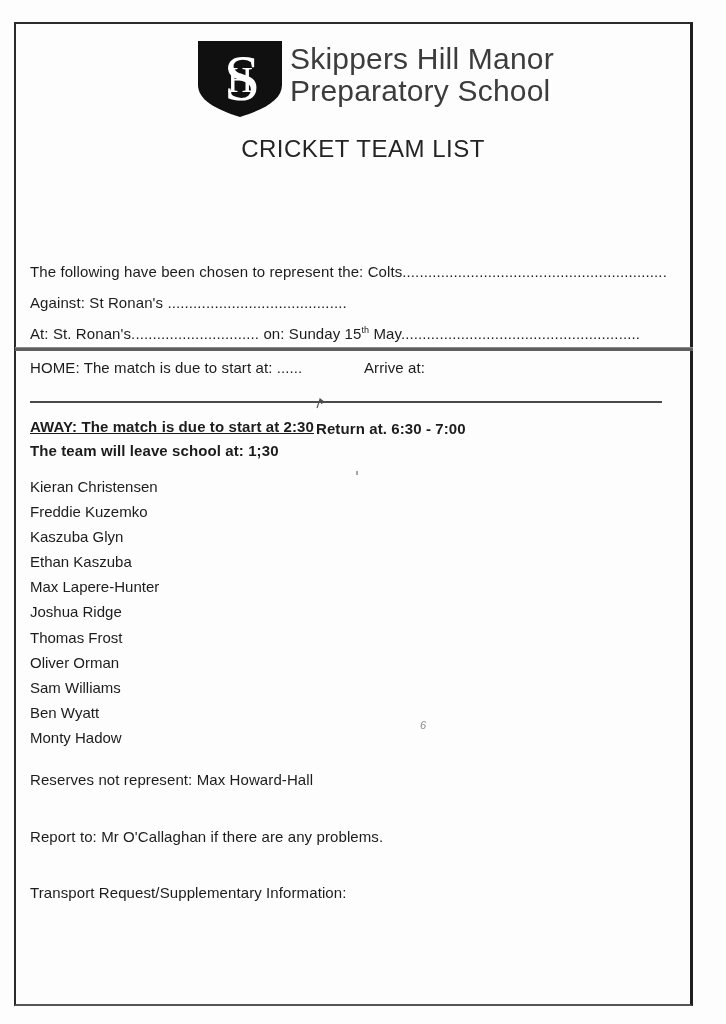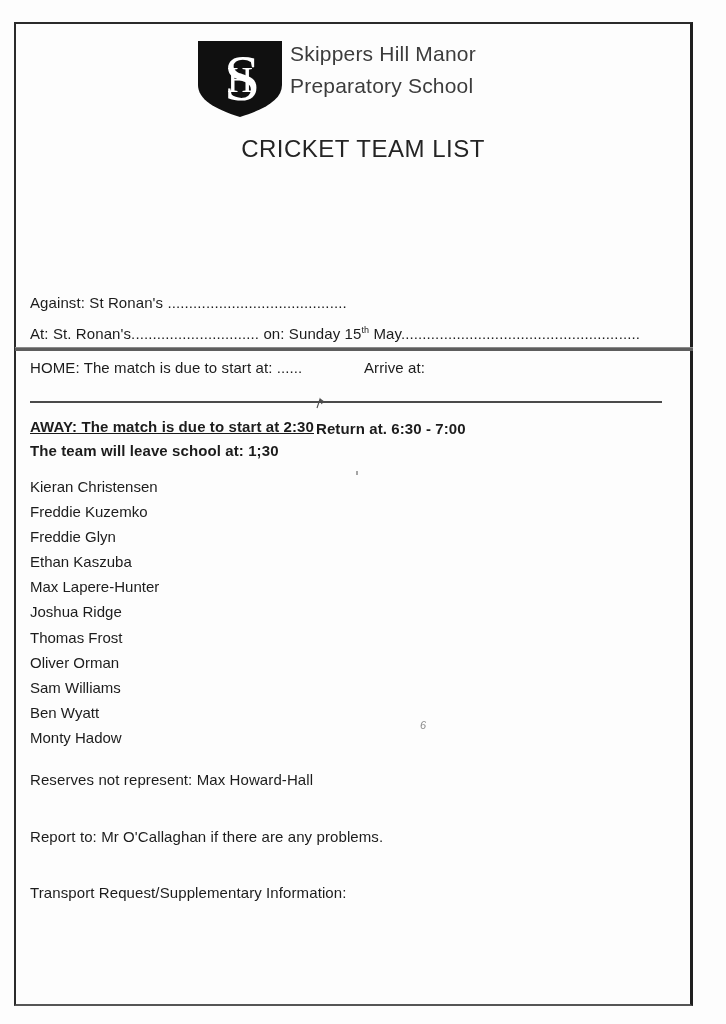--- a/index.html
+++ b/index.html
@@ -29,21 +29,21 @@
     box-sizing: border-box;
   }
   .logo {
     position: absolute;
     left: 197px;
     top: 40px;
   }
   .school-name {
     position: absolute;
     left: 290px;
-    font-size: 21px;
+    font-size: 30px;
     letter-spacing: 0.2px;
     color: #3c3c3c;
   }
   .school-line1 { top: 42px; }
   .school-line2 { top: 74px; }
   .doc-title {
     position: absolute;
     left: 0;
     right: 0;
     top: 135px;
@@ -124,20 +124,23 @@
       <path d="M1 1 H85 V45 C85 59 69 69 43 77 C17 69 1 59 1 45 Z" fill="#101010"></path>
       <text x="45" y="60" font-family="Liberation Serif, DejaVu Serif, serif" font-size="66" fill="#ffffff" text-anchor="middle">S</text>
       <text x="43" y="52" font-family="Liberation Serif, DejaVu Serif, serif" font-size="36" fill="#ffffff" text-anchor="middle">H</text>
     </svg>
   </div>
   <div class="school-name school-line1">Skippers Hill Manor</div>
   <div class="school-name school-line2">Preparatory School</div>
 
   <div class="doc-title">CRICKET TEAM LIST</div>
 
+  <div class="body-line" style="top:263px;">
+    <span>The following have been chosen to represent the: </span><span>Colts</span><span>..............................................................</span>
+  </div>
 
   <div class="body-line" style="top:294px;">
     <span>Against: </span><span>St Ronan's </span><span>..........................................</span>
   </div>
 
   <div class="body-line" style="top:325px;">
     <span>At: </span><span>St. Ronan's</span><span>..............................</span><span> on: </span><span>Sunday 15</span><sup class="ord">th</sup><span> May</span><span>........................................................</span>
   </div>
 
   <div class="rule1"></div>
@@ -147,21 +150,21 @@
 
   <div class="rule2"></div>
 
   <div class="body-line bold" style="top:418px;text-decoration:underline;">AWAY: The match is due to start at 2:30</div>
 
   <div class="body-line bold" style="top:442px;">The team will leave school at: 1;30</div>
   <div class="body-line bold" style="top:420px; left:316px;">Return at. 6:30 - 7:00</div>
 
   <div class="player" style="top:478px;">Kieran Christensen</div>
   <div class="player" style="top:503px;">Freddie Kuzemko</div>
-  <div class="player" style="top:528px;">Freddie Glyn</div>
+  <div class="player" style="top:528px;">Kaszuba Glyn</div>
   <div class="player" style="top:553px;">Ethan Kaszuba</div>
   <div class="player" style="top:578px;">Max Lapere-Hunter</div>
   <div class="player" style="top:603px;">Joshua Ridge</div>
   <div class="player" style="top:629px;">Thomas Frost</div>
   <div class="player" style="top:654px;">Oliver Orman</div>
   <div class="player" style="top:679px;">Sam Williams</div>
   <div class="player" style="top:704px;">Ben Wyatt</div>
   <div class="player" style="top:729px;">Monty Hadow</div>
 
   <div class="body-line" style="top:771px;">Reserves not represent: Max Howard-Hall</div>

